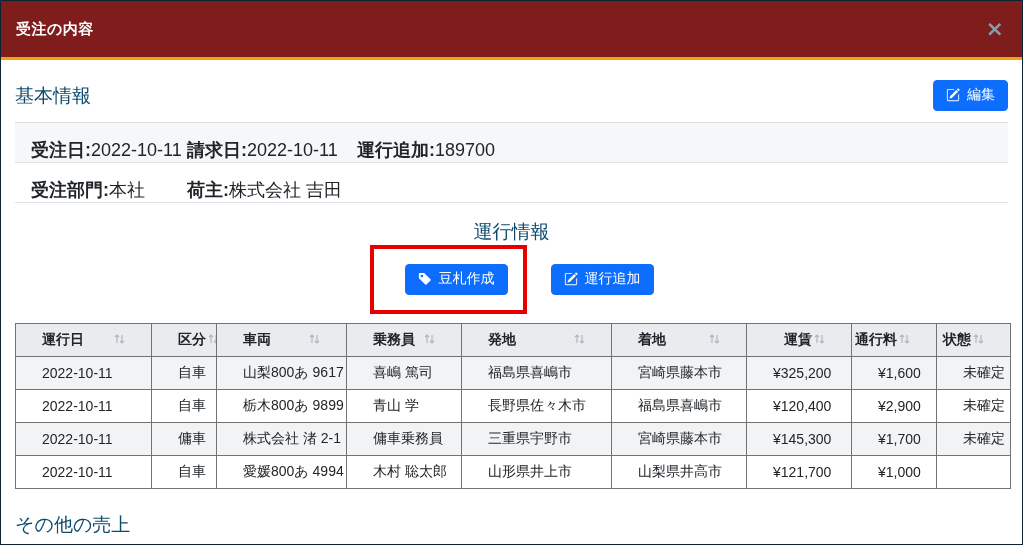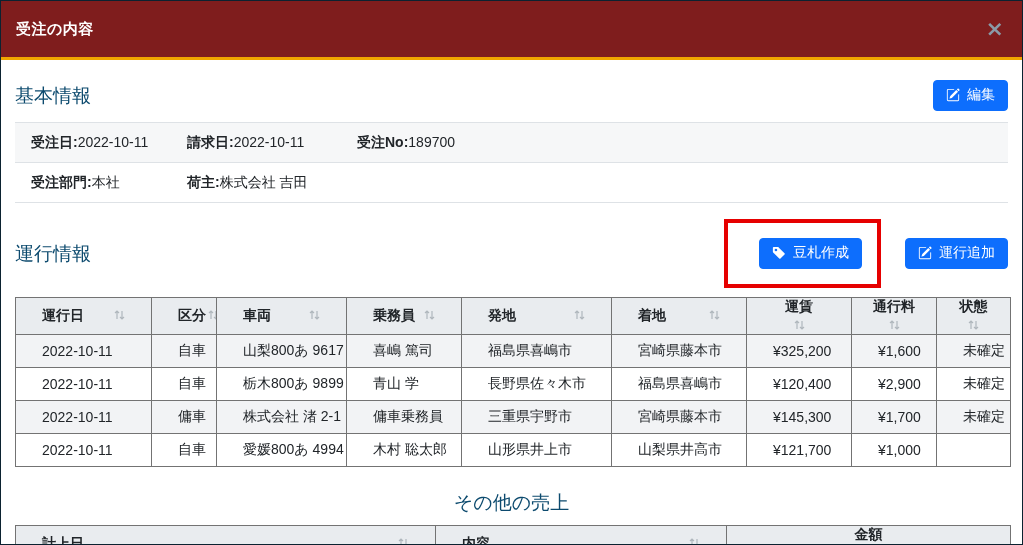--- a/index.html
+++ b/index.html
@@ -48,42 +48,42 @@
   .btn svg { display: block; }
   .btn-row { display: flex; align-items: center; gap: 8px; }
   .highlight-box {
     border: 4px solid #e60000;
     padding: 15px;
     display: inline-flex;
   }
   
   .info-table { margin-top: 11px; border-top: 1px solid #dee2e6; }
   .info-row {
-    display: flex; align-items: center;
+    display: flex; align-items: flex-end;
     height: 40px;
     border-bottom: 1px solid #dee2e6;
     padding-left: 16px;
-    font-size: 14px; color: #212529;
+    font-size: 18px; color: #212529;
   }
   .info-row.stripe { background: #f6f7f8; }
   .pair b { font-weight: 700; }
   .pw1 { width: 156px; }
   .pw2 { width: 170px; }
   
   table { border-collapse: collapse; table-layout: fixed; width: 995px; font-size: 14px; color: #212529; }
   th, td { border: 1px solid #737373; padding: 0 26px; height: 33px; overflow: hidden; white-space: nowrap; }
   thead th { background: #e9ecef; font-weight: 700; text-align: left; }
   tbody tr.stripe td { background: #f2f3f5; }
   td.num, th.num .th-inner { text-align: right; }
   .th-inner { display: flex; align-items: center; justify-content: space-between; gap: 2px; }
-  th.num .th-inner { justify-content: flex-end; flex-direction: column; }
+  th.num .th-inner { justify-content: flex-end; }
   .sort-icon { flex: 0 0 auto; }
   .mt1 { margin-top: 9px; }
-  .unkou-head { margin-top: 16px; }
-  .other-head { margin-top: 23px; justify-content: center; }
+  .unkou-head { margin-top: 16px; flex-direction: column; }
+  .other-head { margin-top: 23px; }
 </style>
 </head>
 <body>
 
 <div class="modal">
 
   <div class="modal-header">
     <span class="modal-title">受注の内容</span>
     <button class="close-btn">×</button>
   </div>
@@ -100,21 +100,21 @@
             </svg>
         </span>
         <span>編集</span>
       </button>
     </div>
 
     <div class="info-table">
       <div class="info-row stripe">
         <div class="pair pw1"><b>受注日:</b><span>2022-10-11</span></div>
         <div class="pair pw2"><b>請求日:</b><span>2022-10-11</span></div>
-        <div class="pair"><b>受注No:</b><span>189700</span></div>
+        <div class="pair"><b>運行追加:</b><span>189700</span></div>
       </div>
       <div class="info-row">
         <div class="pair pw1"><b>受注部門:</b><span>本社</span></div>
         <div class="pair"><b>荷主:</b><span>株式会社 吉田</span></div>
       </div>
     </div>
 
     <div class="section-head unkou-head">
       <h2>運行情報</h2>
       <div class="btn-row">

